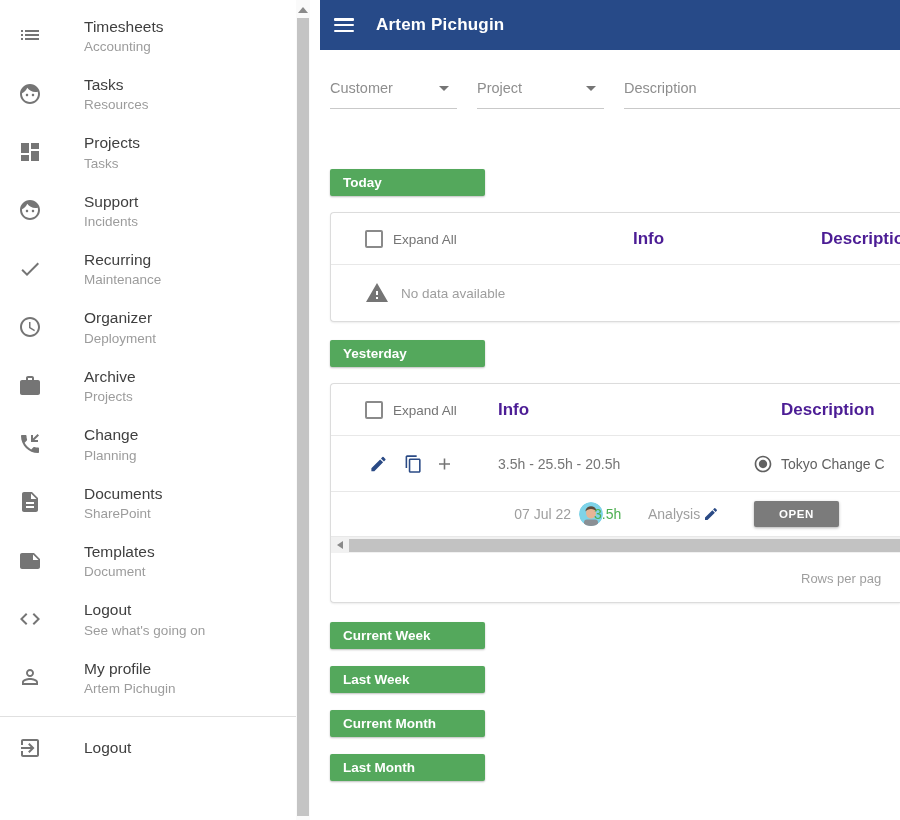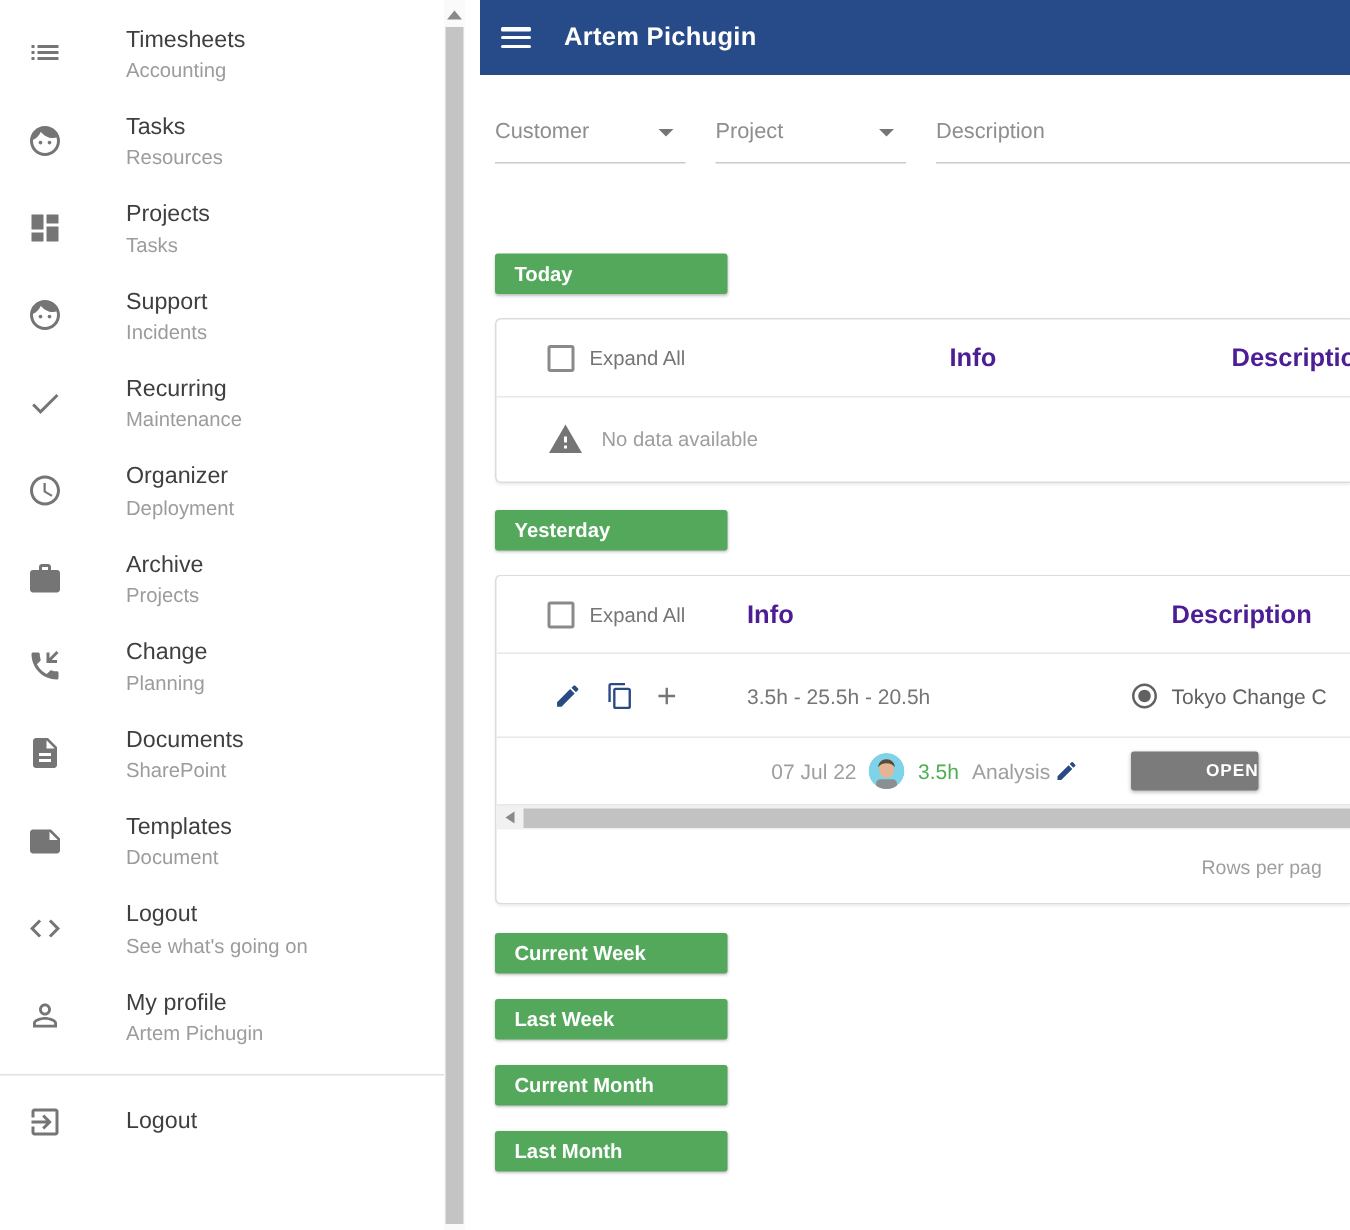--- a/index.html
+++ b/index.html
@@ -83,30 +83,30 @@
   .gray { color:#757575; }
   .dkgray { color:#616161; }
   .cell-text { position:absolute; top:50%; transform:translateY(-50%);
                font-size:14px; color:#757575; white-space:nowrap; }
 
   .detail-row { height:45px; }
   .d-date { position:absolute; left:150px; width:90px; text-align:right; top:50%;
             transform:translateY(-50%); font-size:14px; color:#9e9e9e; }
   .avatar { position:absolute; left:248px; top:50%; transform:translateY(-50%);
             width:24px; height:24px; border-radius:50%; overflow:hidden; }
-  .d-hours { position:absolute; left:281px; top:50%; transform:translateY(-50%);
+  .d-hours { position:absolute; left:263px; top:50%; transform:translateY(-50%);
              font-size:14px; color:#4caf50; }
   .d-activity { position:absolute; left:317px; top:50%; transform:translateY(-50%);
                 font-size:14px; color:#9e9e9e; }
   .d-edit { left:372px; width:16px; height:16px; }
   .open-btn { position:absolute; left:423px; top:50%; transform:translateY(-50%);
               width:85px; height:26px; background:#7b7b7b; color:#fff; border:none;
               font-size:11.5px; font-weight:bold; letter-spacing:.6px; border-radius:2px;
               box-shadow:0 1px 3px rgba(0,0,0,.3); cursor:pointer;
-              font-family:"Liberation Sans", sans-serif;text-align:right; }
+              font-family:"Liberation Sans", sans-serif; }
 
   .h-scroll { height:17px; background:#f1f1f1; position:relative; border-top:1px solid #e8e8e8; }
   .h-scroll-left { position:absolute; left:6px; top:4px; width:0; height:0;
                    border-top:4.5px solid transparent; border-bottom:4.5px solid transparent;
                    border-right:6px solid #8a8a8a; }
   .h-thumb { position:absolute; left:18px; right:0; top:1.5px; height:13px; background:#c2c2c2; }
 
   .t-footer { height:49px; position:relative; }
   .rows-per-page { position:absolute; left:470px; top:50%; transform:translateY(-50%);
                    font-size:13px; color:#9e9e9e; white-space:nowrap; }

